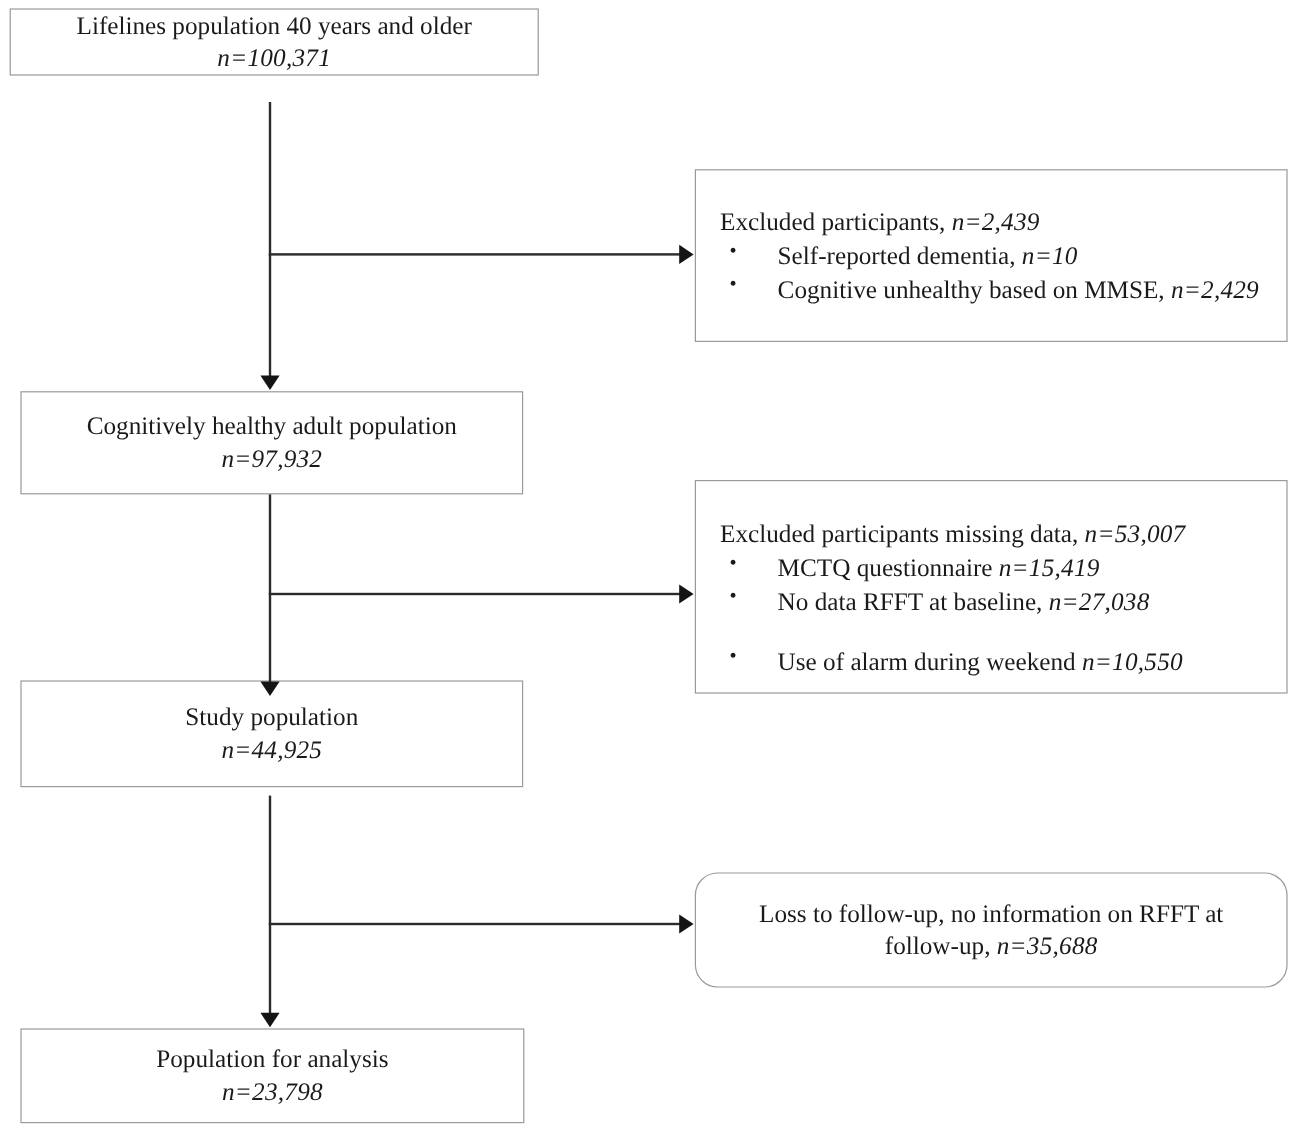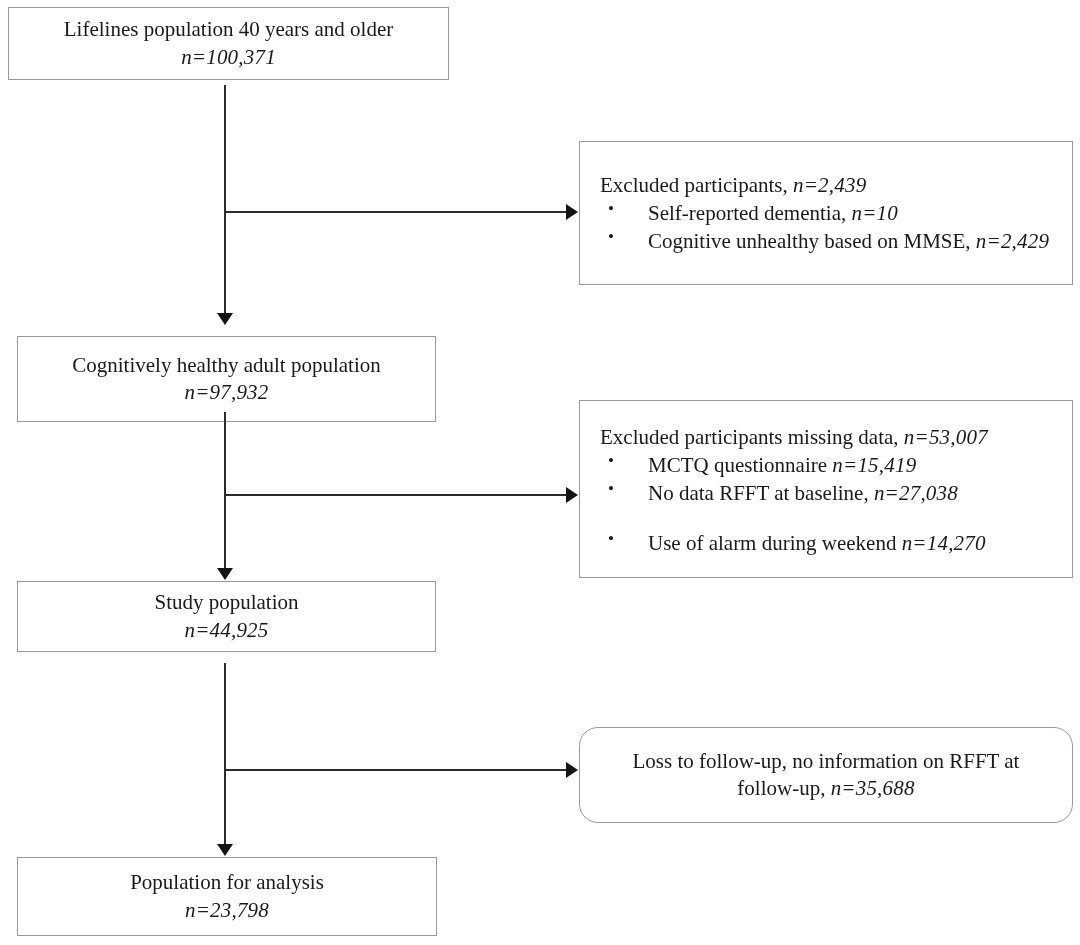--- a/index.html
+++ b/index.html
@@ -106,31 +106,31 @@
     border-top: 8px solid transparent;
     border-bottom: 8px solid transparent;
     border-left: 12px solid #141414;
   }
 </style>
 </head>
 <body>
 
 <div id="canvas">
 
-  <div class="box center" id="node-source" style="left:8px; top:7px; width:441px; height:73px;">
+  <div class="box center" id="node-source" style="left:8px; top:7px; width:441px; height:56px;">
     <div class="line">Lifelines population 40 years and older</div>
     <div class="line n-val">n=100,371</div>
   </div>
 
-  <div class="box center" id="node-healthy" style="left:17px; top:336px; width:419px; height:86px;">
+  <div class="box center" id="node-healthy" style="left:17px; top:326px; width:419px; height:86px;">
     <div class="line">Cognitively healthy adult population</div>
     <div class="line n-val">n=97,932</div>
   </div>
 
-  <div class="box center" id="node-study" style="left:17px; top:581px; width:419px; height:71px;">
+  <div class="box center" id="node-study" style="left:17px; top:567px; width:419px; height:89px;">
     <div class="line">Study population</div>
     <div class="line n-val">n=44,925</div>
   </div>
 
   <div class="box center" id="node-analysis" style="left:17px; top:857px; width:420px; height:79px;">
     <div class="line">Population for analysis</div>
     <div class="line n-val">n=23,798</div>
   </div>
 
   <div class="box left listbox" id="excl-1" style="left:579px; top:141px; width:494px; height:144px;">
@@ -140,36 +140,36 @@
     <ul class="bullets">
       <li>
         <span>Self-reported dementia, </span><span class="n-val">n=10</span>
       </li>
       <li>
         <span>Cognitive unhealthy based on MMSE, </span><span class="n-val">n=2,429</span>
       </li>
     </ul>
   </div>
 
-  <div class="box left listbox" id="excl-2" style="left:579px; top:400px; width:494px; height:178px; justify-content:center; padding-top:14px;">
+  <div class="box left listbox" id="excl-2" style="left:579px; top:400px; width:494px; height:178px; justify-content:flex-end; padding-top:14px;">
     <div class="head">
       <span>Excluded participants missing data, </span><span class="n-val">n=53,007</span>
     </div>
     <ul class="bullets">
       <li>
         <span>MCTQ questionnaire  </span><span class="n-val">n=15,419</span>
       </li>
       <li>
         <span>No data RFFT at baseline, </span><span class="n-val">n=27,038</span>
       </li>
     </ul>
     <div class="spacer-gap"></div>
     <ul class="bullets">
       <li>
-        <span>Use of alarm during weekend </span><span class="n-val">n=14,270</span>
+        <span>Use of alarm during weekend </span><span class="n-val">n=10,550</span>
       </li>
     </ul>
   </div>
 
   <div class="box center" id="excl-3" style="left:579px; top:727px; width:494px; height:96px;border-radius:19px;">
     <div class="line">Loss to follow-up, no information on RFFT at</div>
     <div class="line">
       <span>follow-up, </span><span class="n-val">n=35,688</span>
     </div>
   </div>

